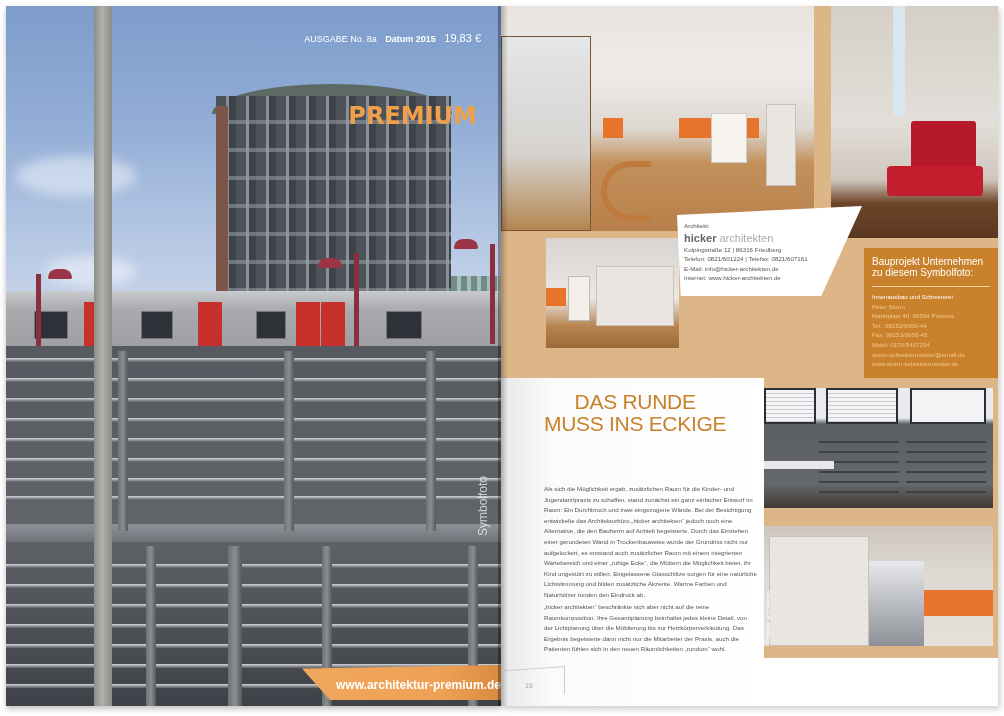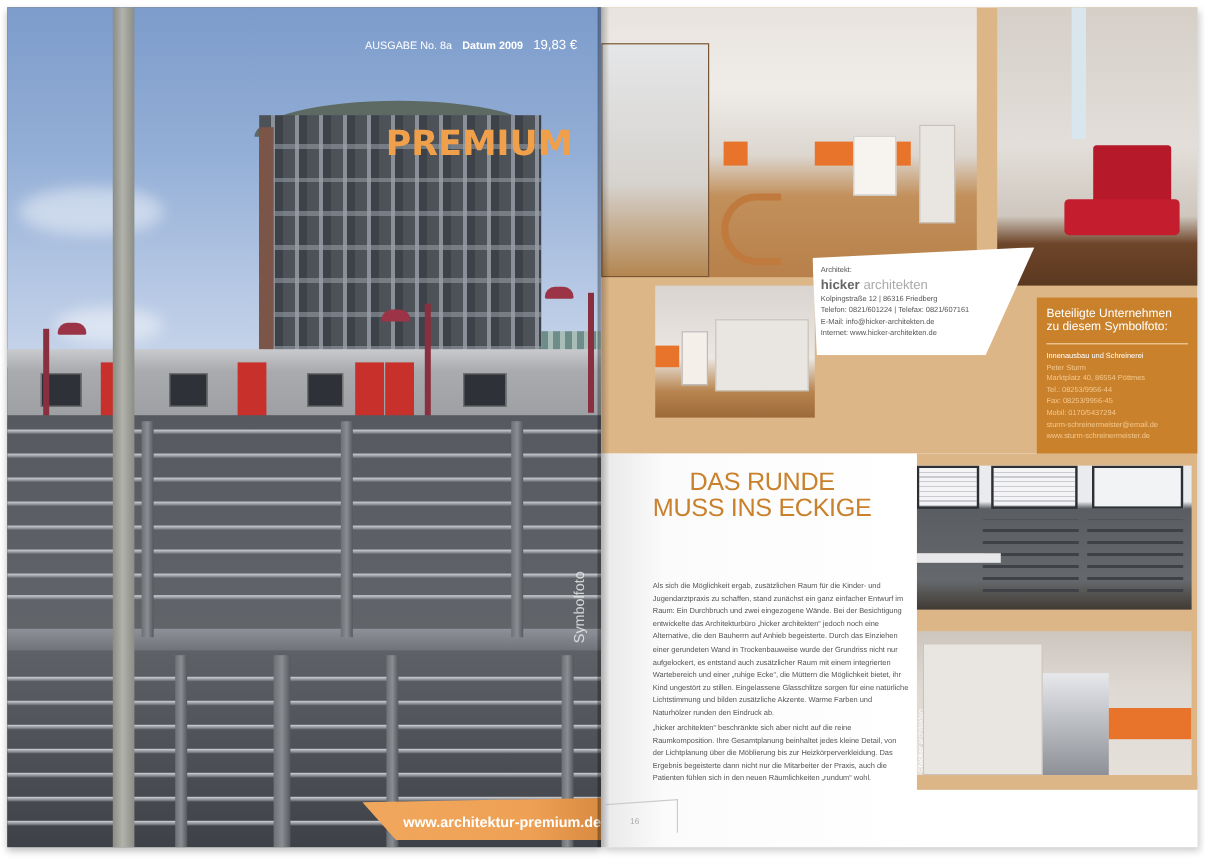--- a/index.html
+++ b/index.html
@@ -48,21 +48,21 @@
     background: linear-gradient(180deg, #8e9298 0%, #70747a 100%); }
 
   .cover-meta { position: absolute; top: 26px; right: 20px; color: #fff; font-size: 9px; white-space: nowrap; }
   .cover-meta .date { font-weight: bold; margin-left: 6px; }
   .cover-meta .price { font-size: 11px; margin-left: 6px; }
 
   .cover-title { position: absolute; left: 32px; top: 38px; color: #fff;
     font-family: "Liberation Serif", serif; font-size: 62px; letter-spacing: 1px; line-height: 1; white-space: nowrap;
     text-shadow: 0 0 2px rgba(0,0,0,0.15); }
   .cover-sub { position: absolute; right: 24px; top: 96px; color: #f0a04a;
-    font-family: "DejaVu Sans", sans-serif; font-weight: bold; font-size: 29px; letter-spacing: 0px; }
+    font-family: "DejaVu Sans", sans-serif; font-weight: bold; font-size: 24px; letter-spacing: 0px; }
 
   .symbolfoto { position: absolute; left: 470px; top: 530px; transform: rotate(-90deg); transform-origin: left top;
     color: rgba(255,255,255,0.7); font-size: 12px; white-space: nowrap; }
 
   .url-band { position: absolute; left: 302px; top: 665px; width: 200px; height: 35px;
     background: linear-gradient(90deg, #f0a75d 0%, #eea155 70%, #d88a40 100%);
     clip-path: polygon(0 10%, 100% 0, 100% 100%, 14% 100%); }
   .url-text { position: absolute; left: 336px; top: 678px; color: #fff; font-weight: bold; font-size: 12px; white-space: nowrap; }
 
   .gutter { position: absolute; left: 498px; top: 6px; width: 10px; height: 700px;
@@ -181,21 +181,21 @@
     <div class="rail-v" style="left:140px;top:540px;height:160px;"></div>
     <div class="rail-v" style="left:222px;top:540px;height:160px;width:14px;"></div>
     <div class="rail-v" style="left:316px;top:540px;height:160px;"></div>
     <div class="rail-v" style="left:462px;top:540px;height:160px;"></div>
 
     <div class="pole"></div>
 
     <div class="cover-sub">PREMIUM</div>
     <div class="cover-meta">
       <span>AUSGABE No. 8a</span>
-      <span class="date">Datum 2009</span>
+      <span class="date">Datum 2015</span>
       <span class="price">19,83 €</span>
     </div>
 
     <div class="symbolfoto">Symbolfoto</div>
   </div>
 
   <div class="url-band"></div>
   <div class="url-text">www.architektur-premium.de</div>
 
   <div class="page">
@@ -231,21 +231,21 @@
         <span>architekten</span>
       </div>
       <div>Kolpingstraße 12 | 86316 Friedberg</div>
       <div>Telefon: 0821/601224 | Telefax: 0821/607161</div>
       <div>E-Mail: info@hicker-architekten.de</div>
       <div>Internet: www.hicker-architekten.de</div>
     </div>
 
     <div class="partners">
       <h3>
-        <span>Beteiligte Unternehmen</span><br>
+        <span>Bauprojekt Unternehmen</span><br>
         <span>zu diesem Symbolfoto:</span>
       </h3>
       <div class="rule"></div>
       <p class="first">Innenausbau und Schreinerei</p>
       <p>Peter Sturm</p>
       <p>Marktplatz 40, 86554 Pöttmes</p>
       <p>Tel.: 08253/9956-44</p>
       <p>Fax: 08253/9956-45</p>
       <p>Mobil: 0170/5437294</p>
       <p>sturm-schreinermeister@email.de</p>

